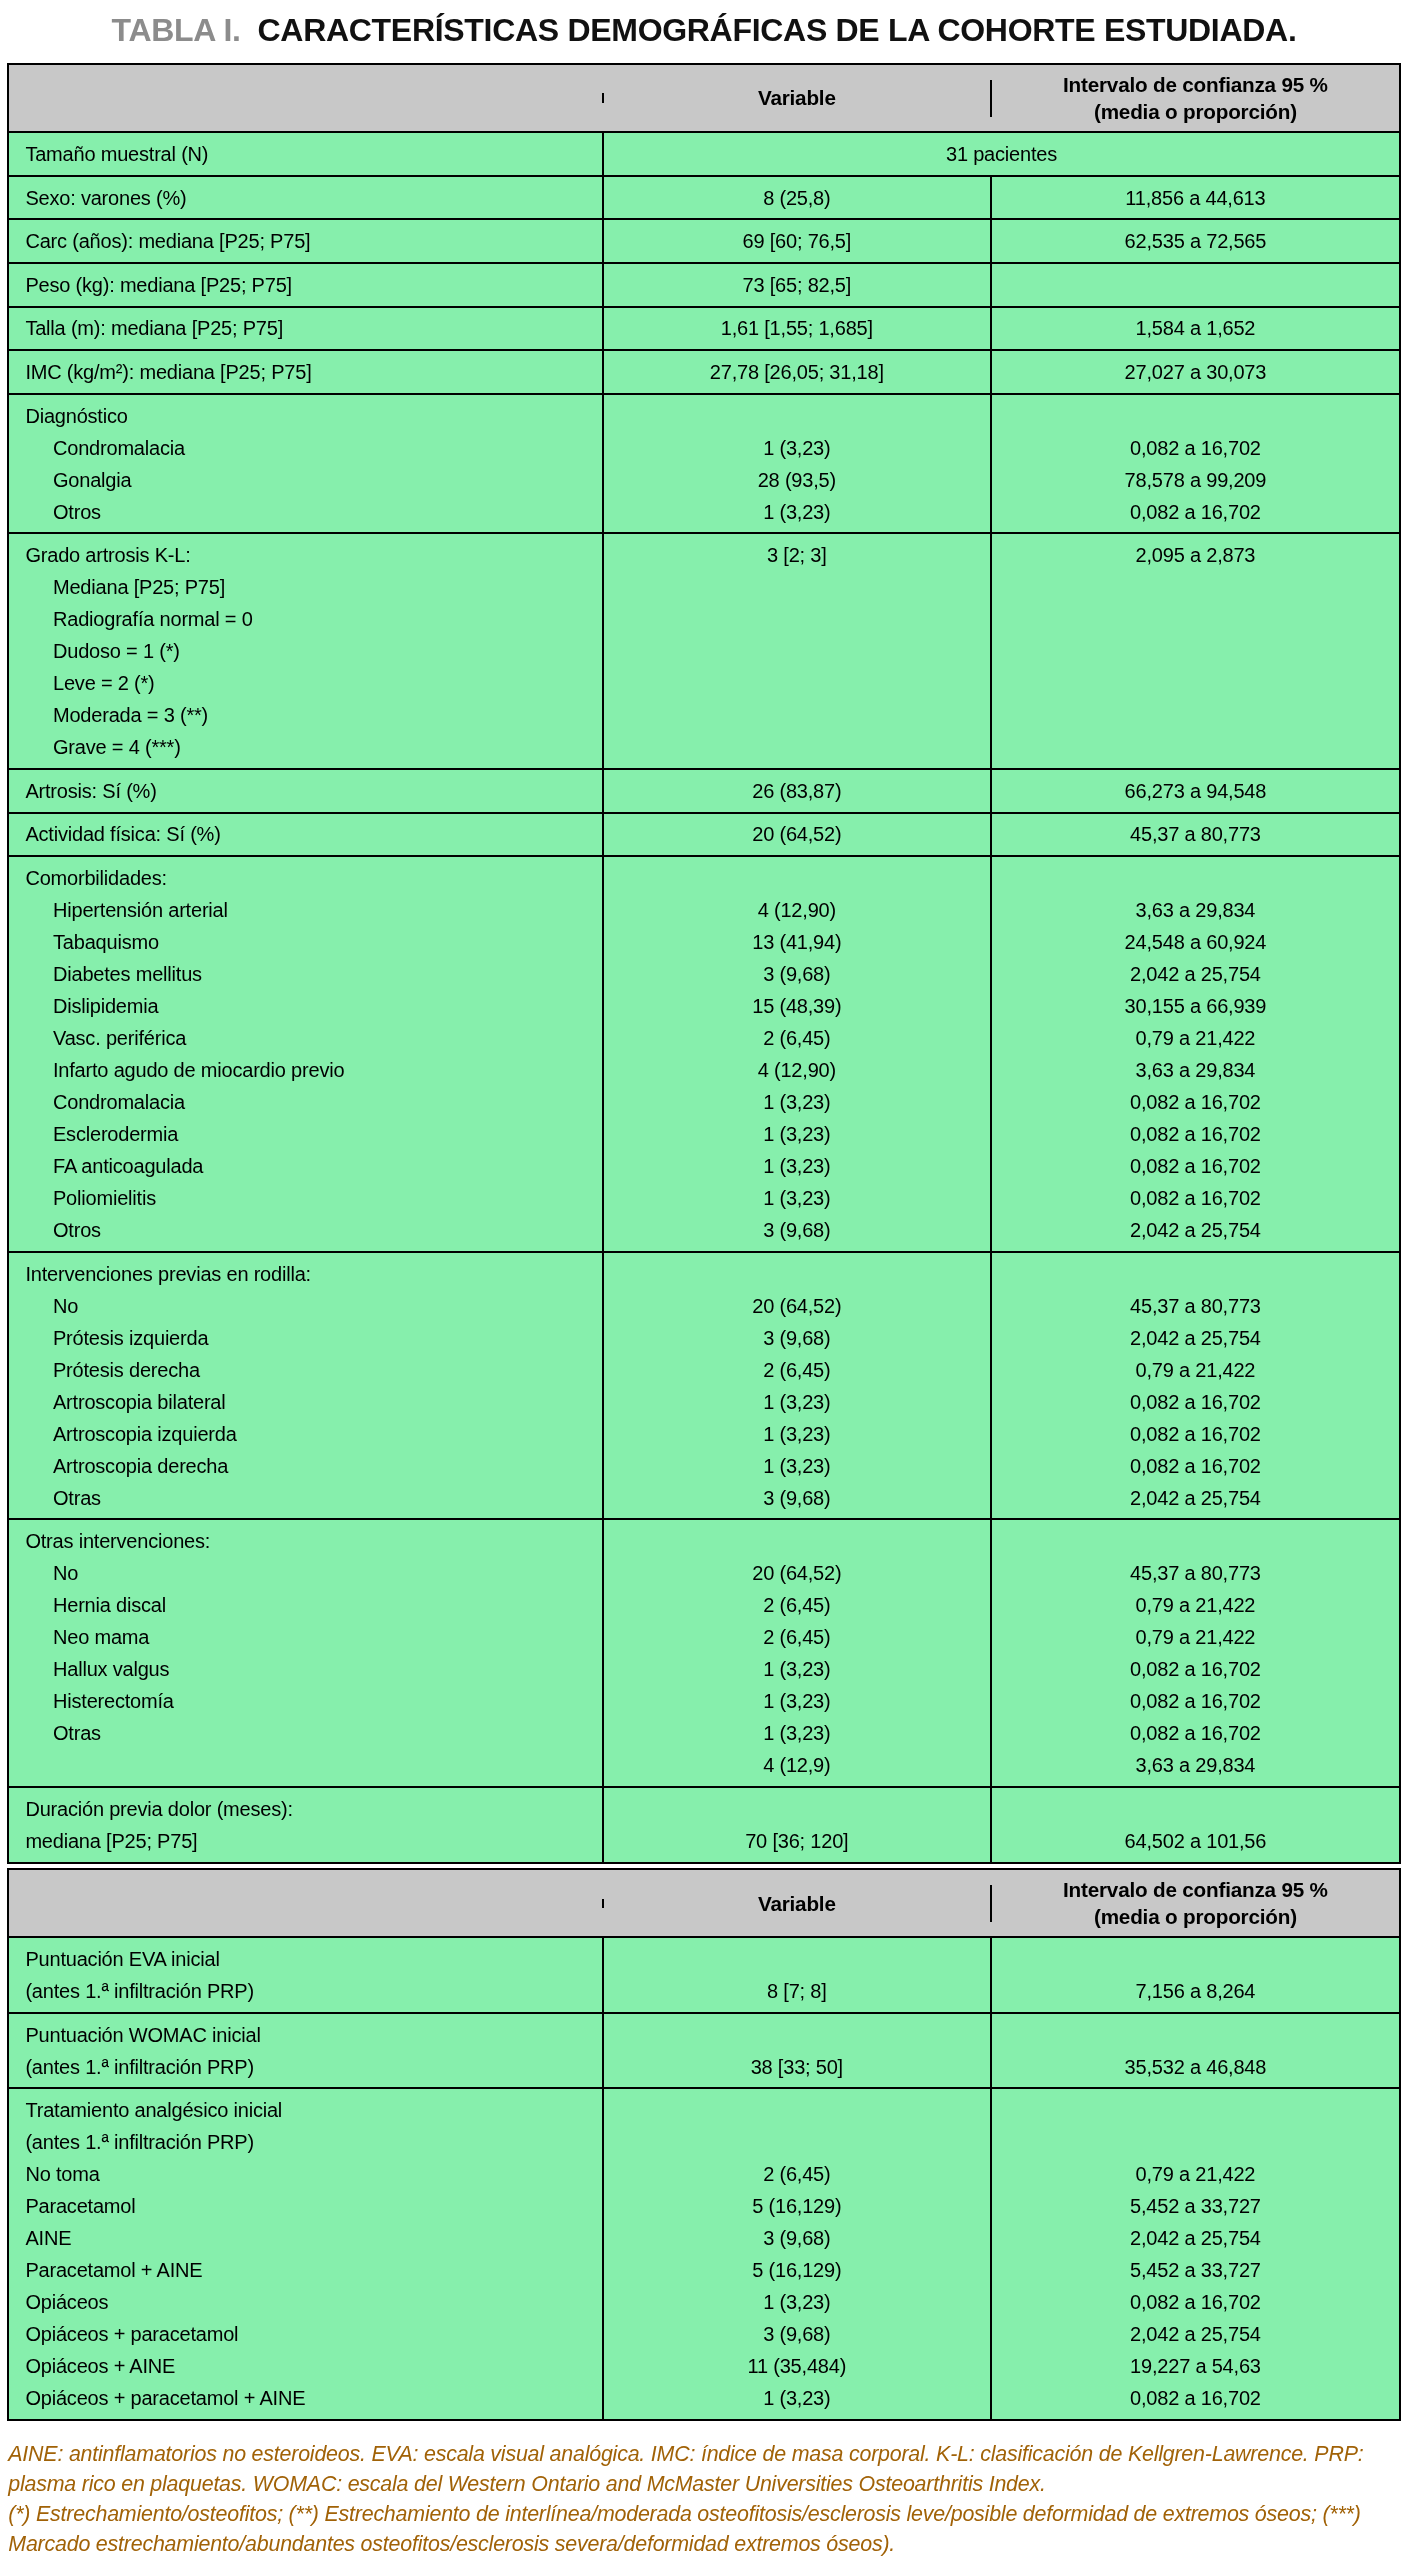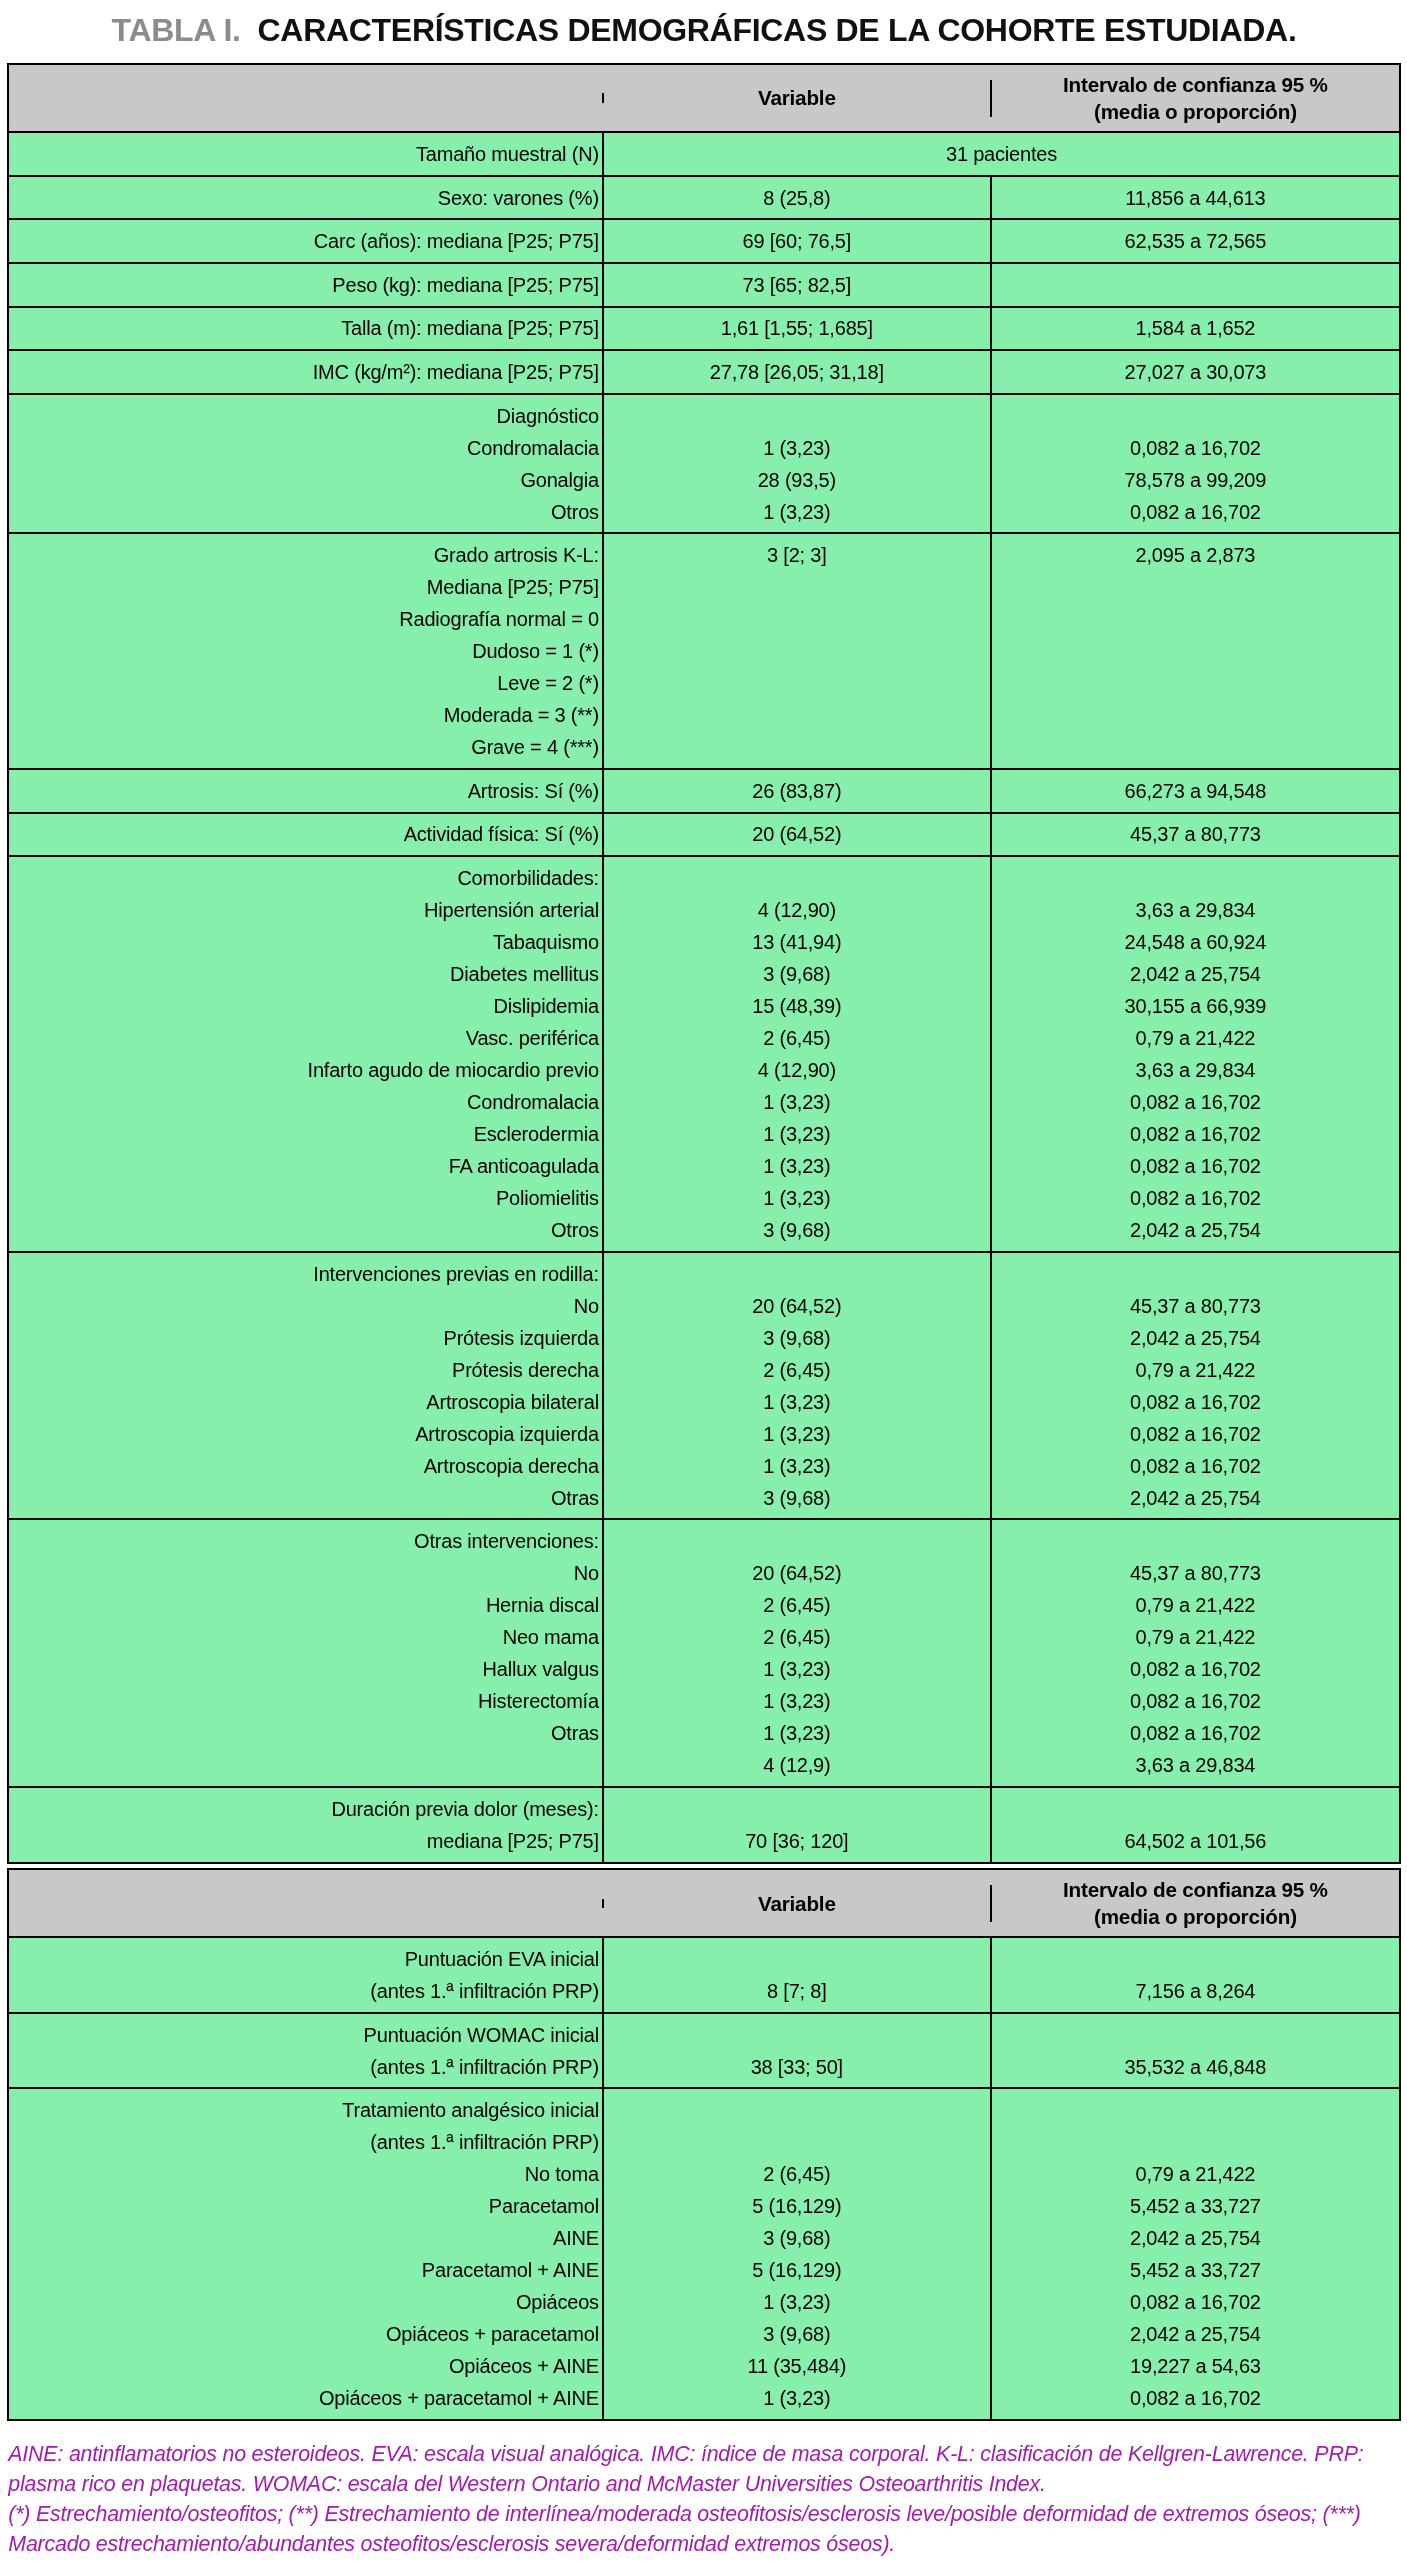--- a/index.html
+++ b/index.html
@@ -18,29 +18,29 @@
   .t-row{display:grid;grid-template-columns:42.8% 27.9% 29.3%;}
   .t-row.span-row{grid-template-columns:42.8% 57.2%;}
   .t-header{
     background:#c8c8c8;border-bottom:2.8px solid #000;min-height:66px;
     align-items:center;font-weight:bold;font-size:20.7px;
   }
   .t-header .hline{line-height:27.6px;text-align:center;}
   .rows .t-row{border-top:2.1px solid #000;}
   .rows .t-row:first-child{border-top:none;}
   .cell{padding:4.8px 0;}
-  .c1{padding-left:16.5px;padding-right:3px;border-right:2.1px solid #000;text-align:right;}
+  .c1{padding-left:16.5px;padding-right:3px;border-right:2.1px solid #000;text-align:left;}
   .c2{border-right:2.1px solid #000;text-align:center;}
   .c3{text-align:center;}
   .cspan{text-align:center;}
   .t-header .c1,.t-header .c2{border-right:2.1px solid #000;}
   .line{font-size:20px;line-height:32px;min-height:32px;white-space:nowrap;}
   .line.ind{padding-left:27.6px;}
   .footnotes{
-    margin:18px 8.3px 0;font-style:italic;font-size:21.4px;line-height:30px;color:#a21caf;
+    margin:18px 8.3px 0;font-style:italic;font-size:21.4px;line-height:30px;color:#a16207;
   }
   .footnotes p{margin:0;}
 </style>
 </head>
 <body>
 
 <div>
 
   <div class="title">
     <span class="tlabel">TABLA I.</span>

